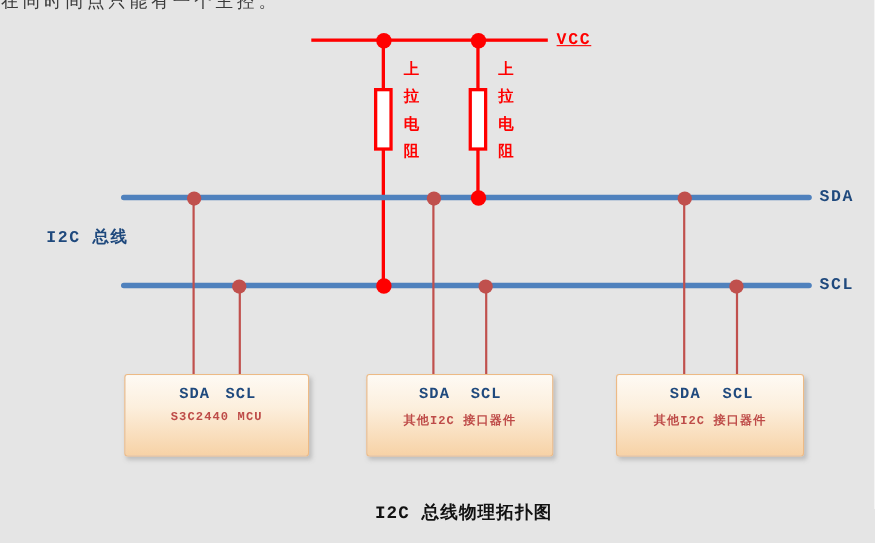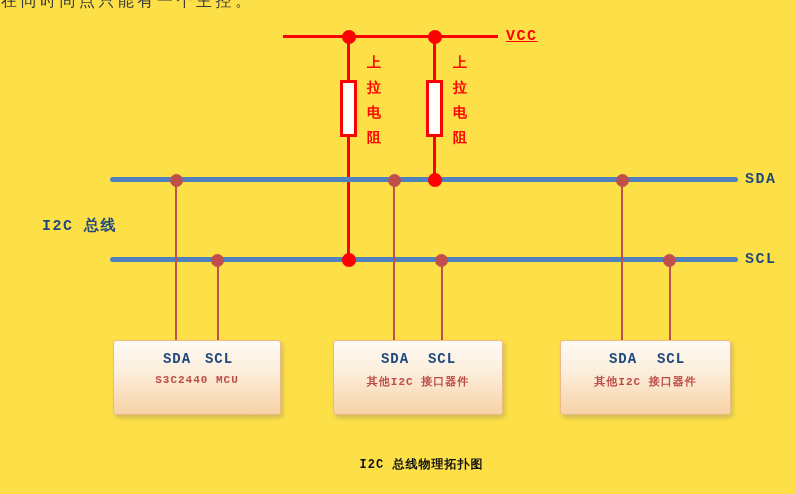--- a/index.html
+++ b/index.html
@@ -1,21 +1,21 @@
 <!DOCTYPE html>
 <html><head>
 <meta charset="utf-8">
 <style>
   * { margin: 0; padding: 0; box-sizing: border-box; }
   html, body { background: #ffffff; }
   #canvas {
     position: relative;
     width: 795px;
     height: 494px;
-    background: #fde047;
+    background: #e5e5e5;
     overflow: hidden;
     font-family: "Liberation Sans", sans-serif;
   }
   .abs { position: absolute; }
 
   
   .note-text {
     color: #3a3a3a;
     font-size: 16px;
     letter-spacing: 3.5px;
@@ -27,21 +27,21 @@
     font-weight: bold;
     font-size: 15px;
     letter-spacing: 1.5px;
     white-space: nowrap;
   }
   .vcc-label   { color: #ff0000; text-decoration: underline; }
   .blue-label  { color: #1f497d; }
   .caption {
     color: #111111;
     font-weight: bold;
-    font-size: 12px;
+    font-size: 16px;
     letter-spacing: 1px;
     text-align: center;
     font-family: "Liberation Mono", "DejaVu Sans Mono", monospace;
   }
 
   
   .hline-red { background: #ff0000; height: 3px; }
   .vline-red { background: #ff0000; width: 3px; }
   .bus-line  { background: #4f81bd; height: 5px; border-radius: 3px; }
   .wire-dark { background: #c0504d; width: 2px; }
@@ -120,21 +120,21 @@
   <div class="abs vline-red" style="left:433px; top:35px; height:46px;"></div>
   <div class="abs resistor-body" style="left:426px; top:80px;"></div>
   <div class="abs vline-red" style="left:433px; top:136px; height:46px;"></div>
   <div class="abs pullup-text" style="left:450px; top:50px;">上拉电阻</div>
 
   <div class="abs bus-line" style="left:110px; top:177px; width:628px;"></div>
   <div class="abs bus-line" style="left:110px; top:257px; width:628px;"></div>
 
   <div class="abs mono-label blue-label" style="left:745px; top:171px;">SDA</div>
   <div class="abs mono-label blue-label" style="left:745px; top:251px;">SCL</div>
-  <div class="abs mono-label blue-label" style="left:42px; top:216px;">I2C 总线</div>
+  <div class="abs mono-label blue-label" style="left:42px; top:206px;">I2C 总线</div>
 
   <div class="abs wire-dark" style="left:175px; top:180px; height:160px;"></div>
   <div class="abs wire-dark" style="left:217px; top:260px; height:80px;"></div>
   <div class="abs wire-dark" style="left:393px; top:180px; height:160px;"></div>
   <div class="abs wire-dark" style="left:441px; top:260px; height:80px;"></div>
   <div class="abs wire-dark" style="left:621px; top:180px; height:160px;"></div>
   <div class="abs wire-dark" style="left:669px; top:260px; height:80px;"></div>
 
   <div class="abs dot-dark" style="left:170px; top:174px;"></div>
   <div class="abs dot-dark" style="left:388px; top:174px;"></div>

